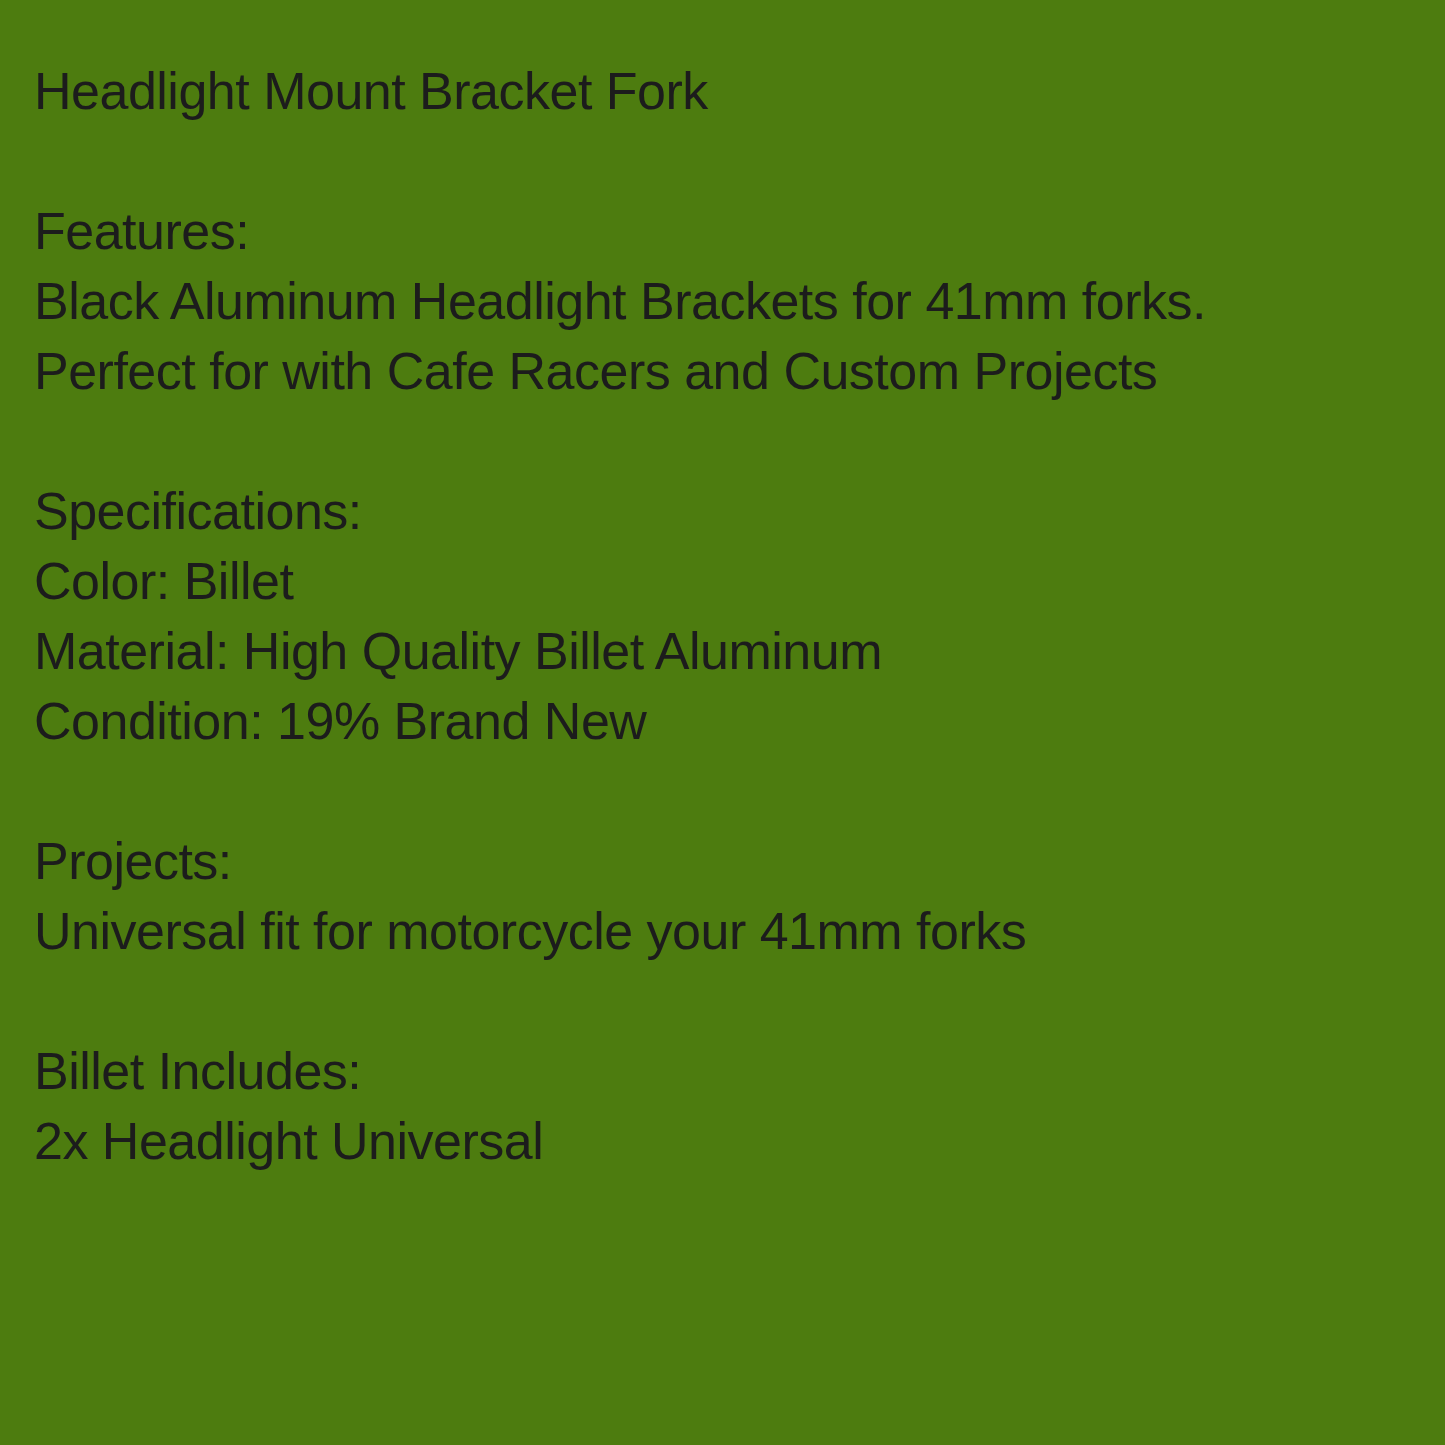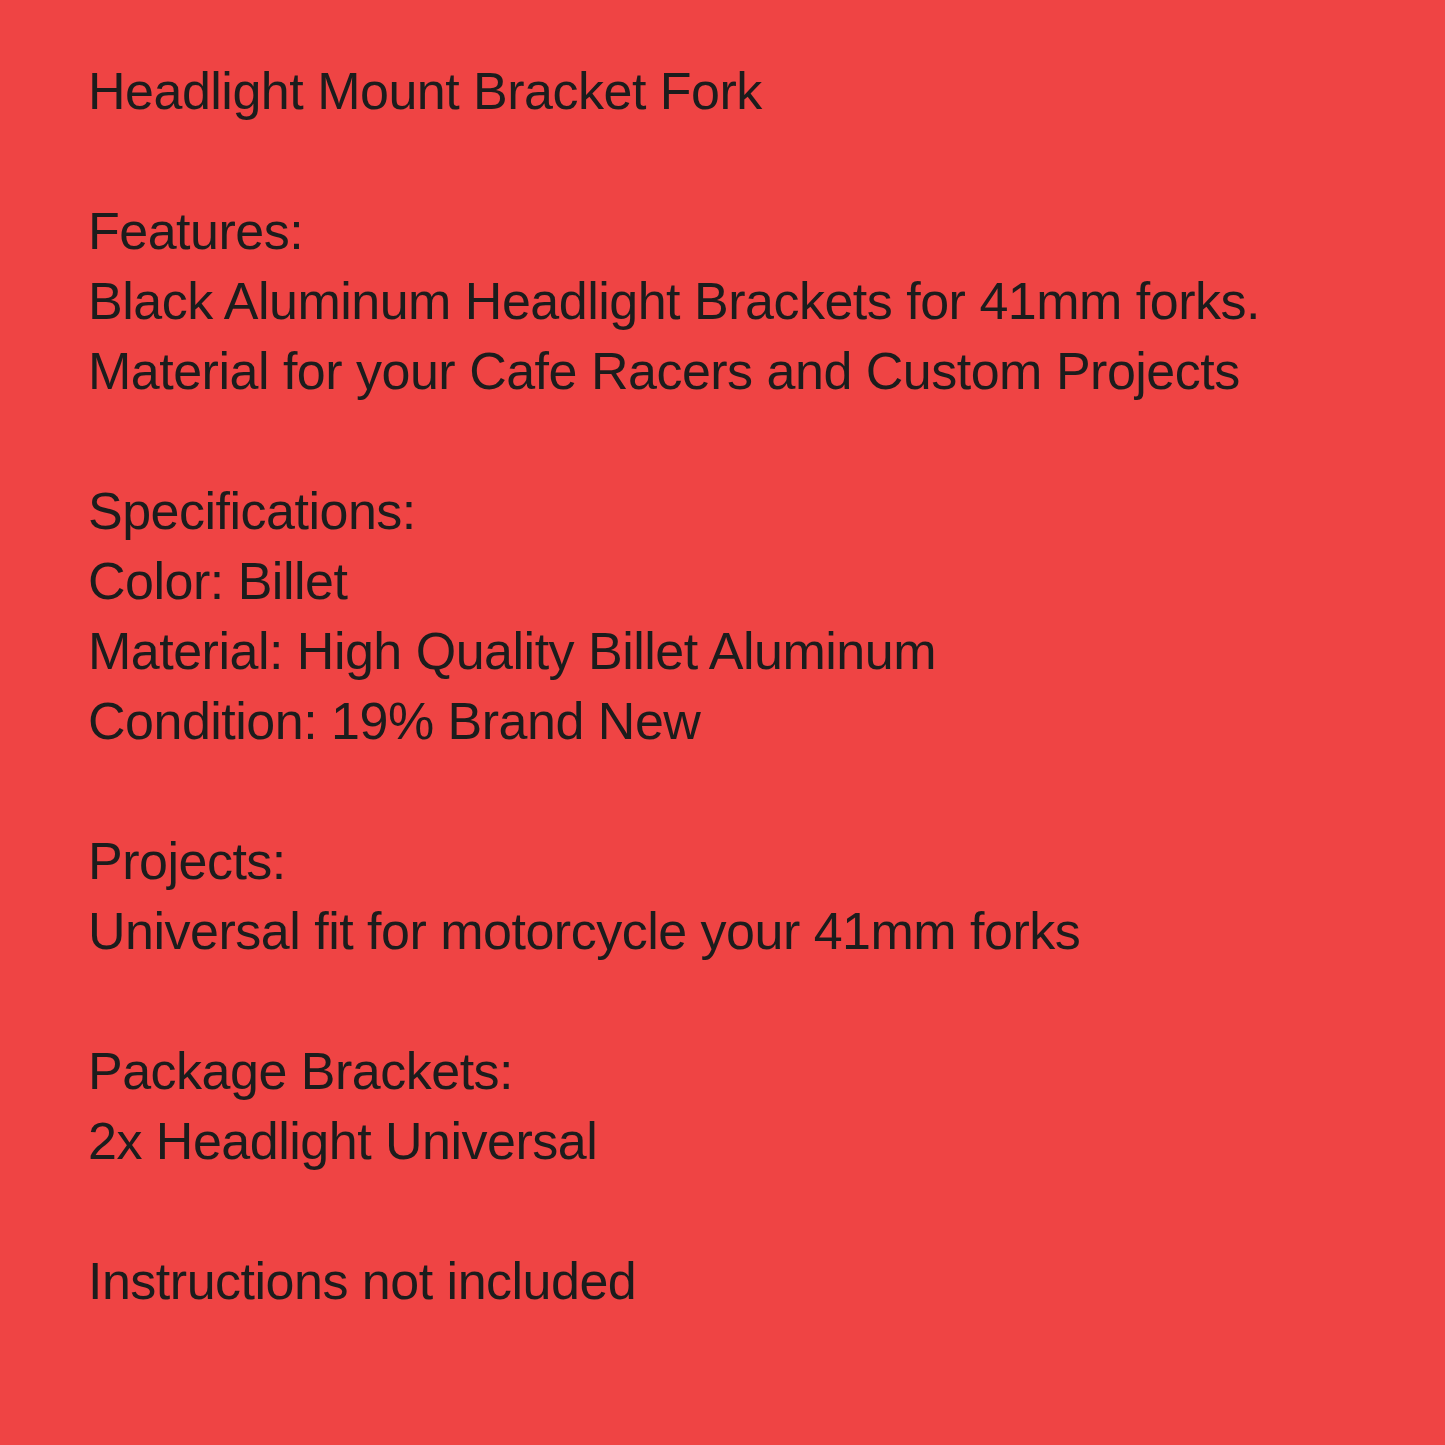--- a/index.html
+++ b/index.html
@@ -9,27 +9,27 @@
   }
   body {
     width: 1445px;
     height: 1445px;
     overflow: hidden;
   }
   .page {
     box-sizing: border-box;
     width: 1445px;
     height: 1445px;
-    padding: 56px 30px 0 88px;
+    padding: 56px 30px 0 34px;
     font-family: "Liberation Sans", "DejaVu Sans", sans-serif;
     font-size: 52px;
     line-height: 70px;
     letter-spacing: -0.5px;
     color: #1c1c1c;
-    background: #ef4444;
+    background: #4d7c0f;
   }
   .line {
     margin: 0;
     padding: 0;
     min-height: 70px;
     white-space: nowrap;
     font-weight: 400;
   }
   .blank {
     min-height: 70px;
@@ -39,36 +39,35 @@
 <body>
 
 <main class="page">
 
   <p class="line">Headlight Mount Bracket Fork</p>
 
   <p class="line blank"></p>
 
   <p class="line">Features:</p>
   <p class="line">Black Aluminum Headlight Brackets for 41mm forks.</p>
-  <p class="line">Material for your Cafe Racers and Custom Projects</p>
+  <p class="line">Perfect for with Cafe Racers and Custom Projects</p>
 
   <p class="line blank"></p>
 
   <p class="line">Specifications:</p>
   <p class="line">Color: Billet</p>
   <p class="line">Material: High Quality Billet Aluminum</p>
   <p class="line">Condition: 19% Brand New</p>
 
   <p class="line blank"></p>
 
   <p class="line">Projects:</p>
   <p class="line">Universal fit for motorcycle your 41mm forks</p>
 
   <p class="line blank"></p>
 
-  <p class="line">Package Brackets:</p>
+  <p class="line">Billet Includes:</p>
   <p class="line">2x Headlight Universal</p>
 
   <p class="line blank"></p>
 
-  <p class="line">Instructions not included</p>
 
 </main>
 
 </body></html>

